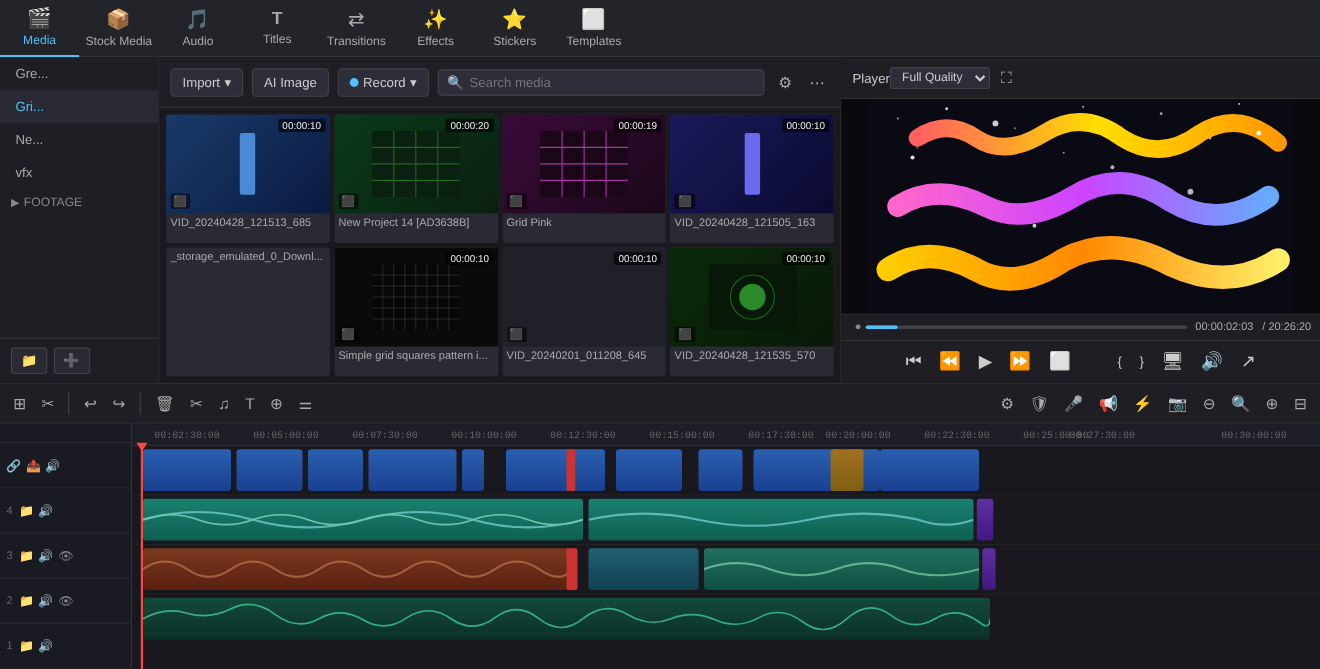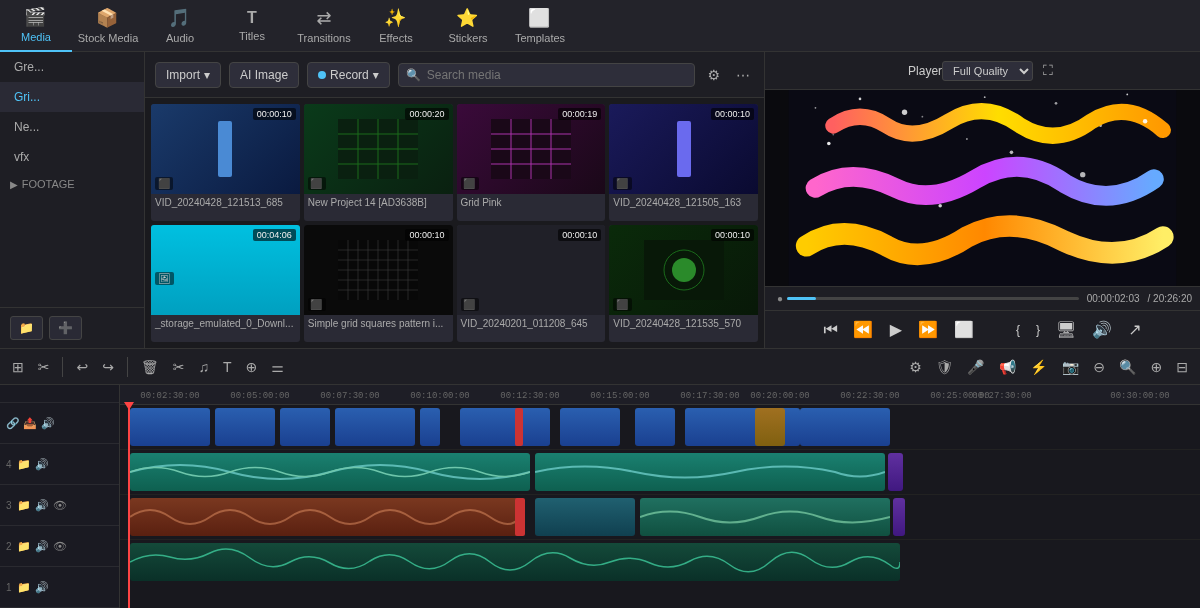--- a/index.html
+++ b/index.html
@@ -244,21 +244,21 @@
     
     .player-panel {
       flex: 1;
       background: #111114;
       display: flex;
       flex-direction: column;
     }
     .player-header {
       display: flex;
       align-items: center;
-      justify-content: center;
+      justify-content: flex-start;
       padding: 6px 10px;
       background: #1e1e24;
       border-bottom: 1px solid #333;
       height: 38px;
     }
     .player-header span {
       color: #ccc;
       font-size: 12px;
     }
     .quality-select {
@@ -594,24 +594,20 @@
           <svg width="30" height="60" viewBox="0 0 30 60">
               <rect x="8" y="2" width="14" height="56" fill="#6a6aee" rx="2"></rect>
             </svg>
           <span class="duration-badge">00:00:10</span>
           <span class="thumb-icon">⬛</span>
         </div>
         <div class="thumb-label">VID_20240428_121505_163</div>
       </div>
 
       <div class="media-thumb">
-        <div class="thumb-visual" style="background:linear-gradient(180deg,#00c0e0,#00a0c0);">
-          <span class="duration-badge">00:04:06</span>
-          <span class="thumb-icon" style="bottom:30px;left:4px">🖼</span>
-        </div>
         <div class="thumb-label">_storage_emulated_0_Downl...</div>
       </div>
 
       <div class="media-thumb">
         <div class="thumb-visual" style="background:#0a0a0a;">
           <svg width="80" height="60" viewBox="0 0 80 60">
             <rect width="80" height="60" fill="#080808"></rect>
             <line x1="0" y1="10" x2="80" y2="10" stroke="#444" stroke-width="0.5"></line>
             <line x1="0" y1="20" x2="80" y2="20" stroke="#444" stroke-width="0.5"></line>
             <line x1="0" y1="30" x2="80" y2="30" stroke="#444" stroke-width="0.5"></line>

